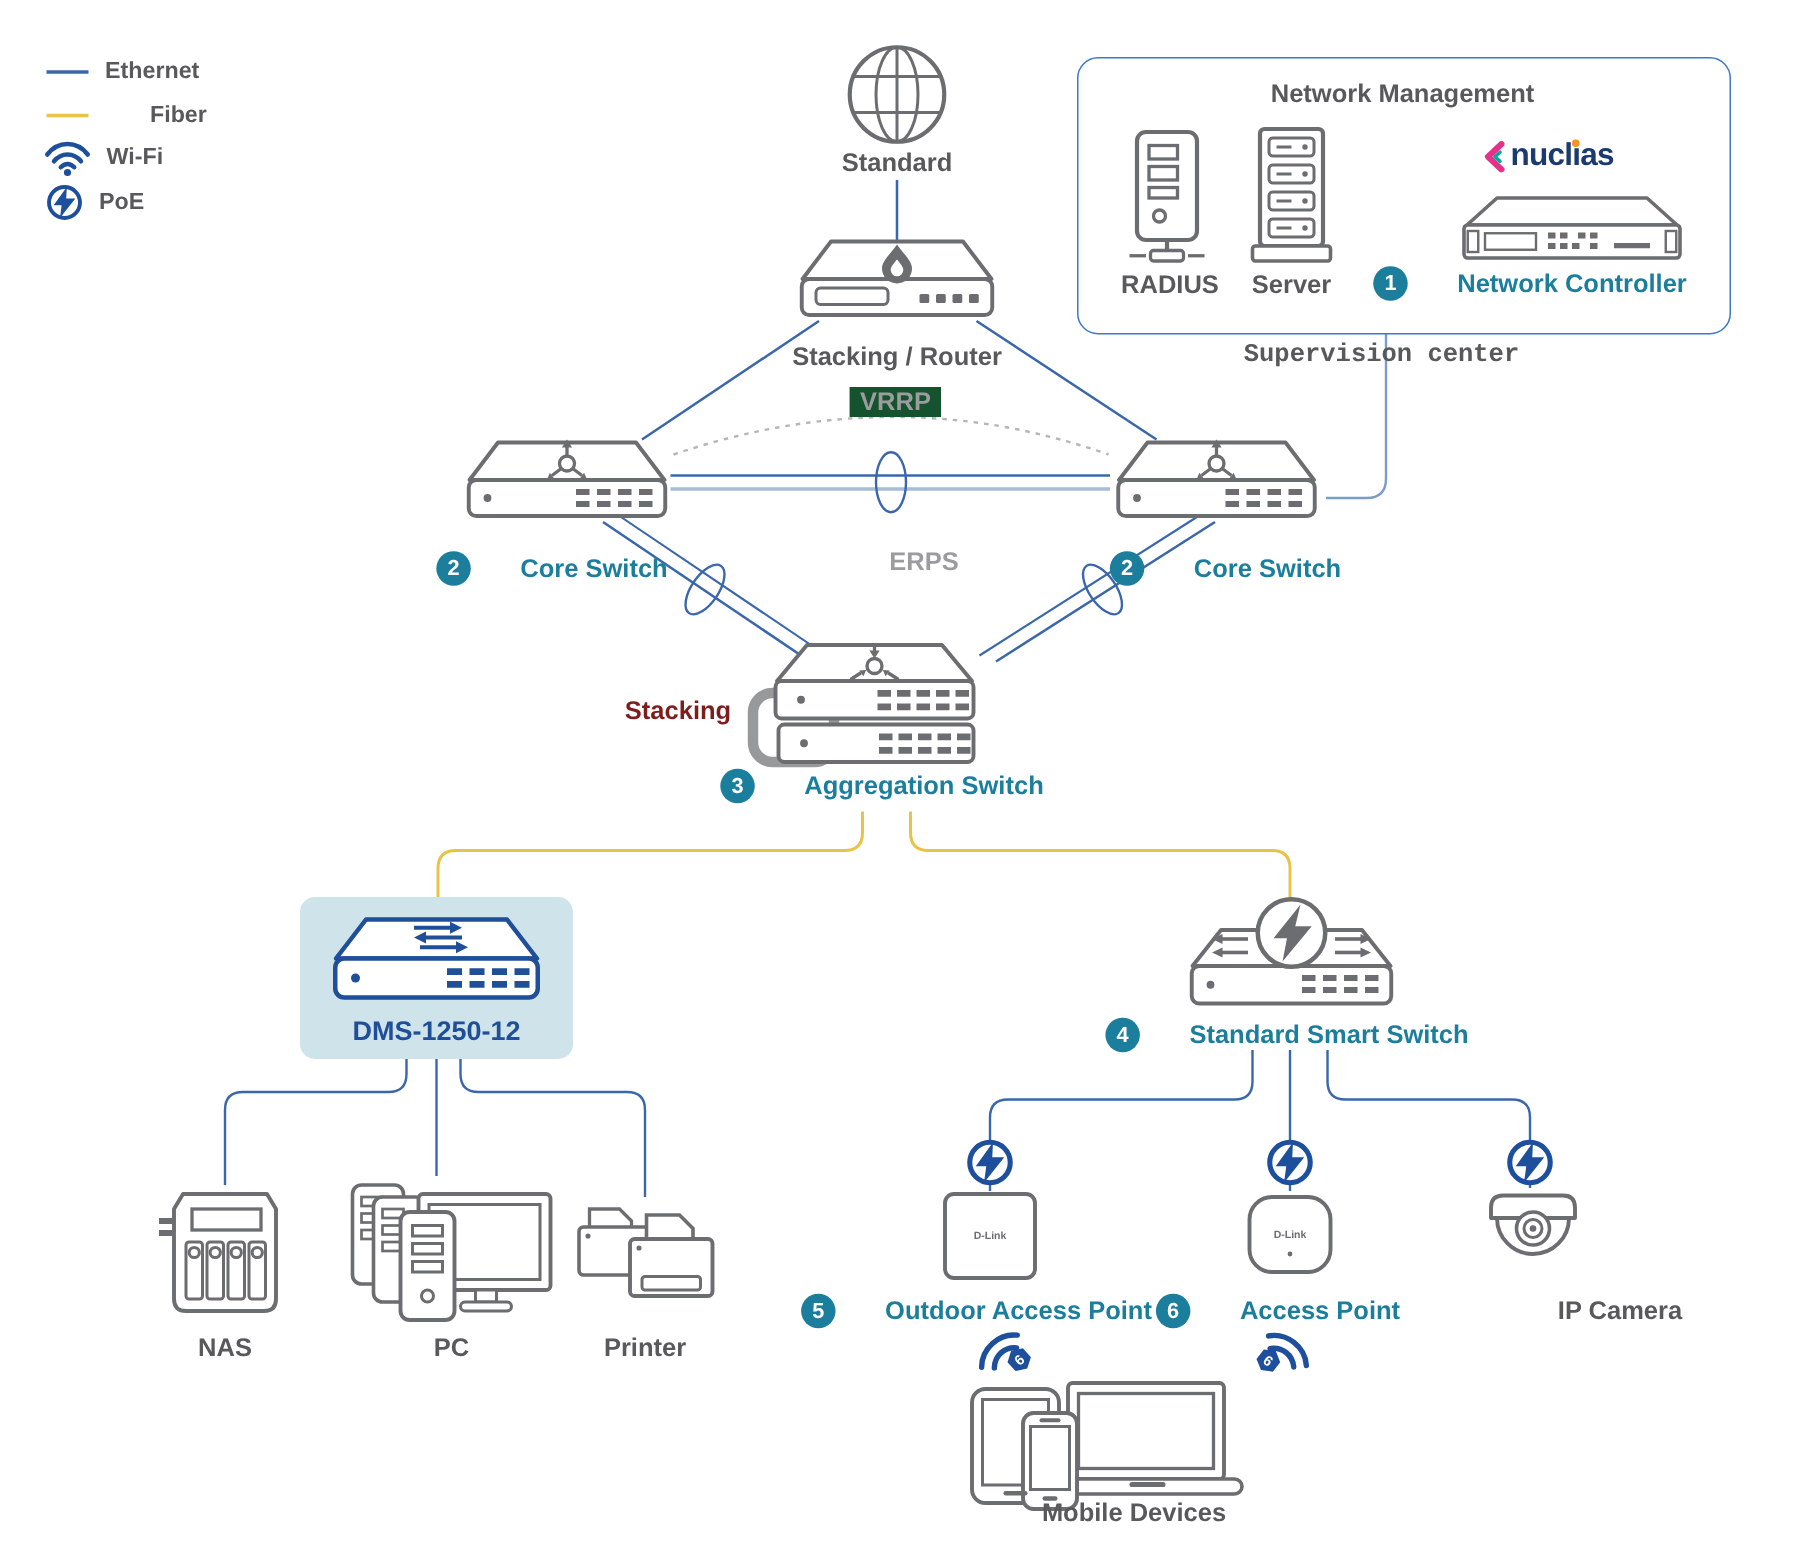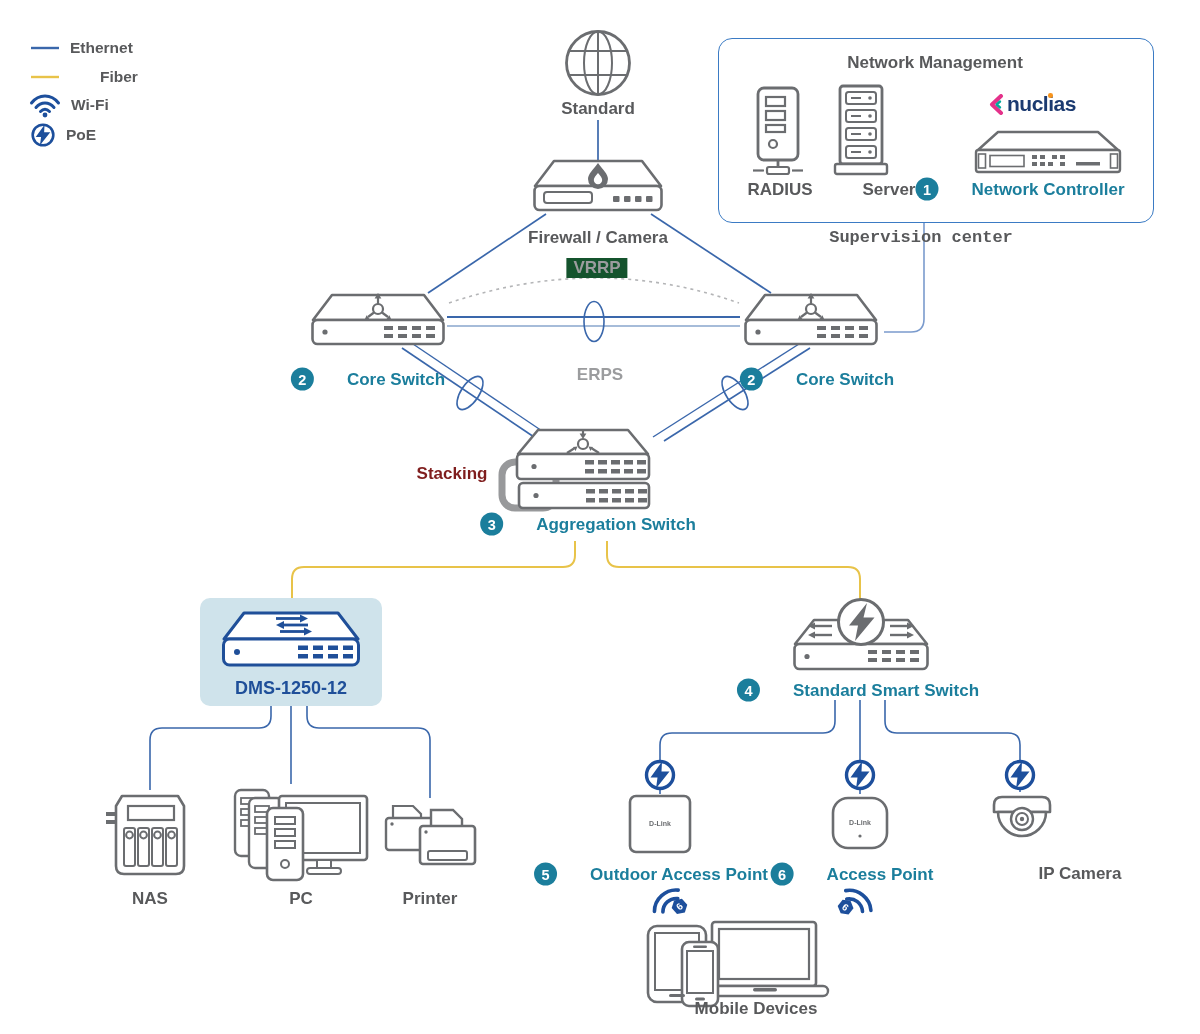--- a/index.html
+++ b/index.html
@@ -119,21 +119,21 @@
           <rect x="96" y="38" width="6.5" height="6" rx="1"></rect>
         <rect x="107" y="38" width="6.5" height="6" rx="1"></rect>
           <rect x="118" y="38" width="6.5" height="6" rx="1"></rect>
       </g>
       <g>
         <path d="M70 5 C65 12 60 16 60 21 A10 10 0 0 0 80 21 C80 16 75 12 70 5 Z" fill="#6b6d70"></path>
         <path d="M70 15 C67.6 18 65.8 19.8 65.8 22 A4.2 4.2 0 0 0 74.2 22 C74.2 19.8 72.4 18 70 15 Z" fill="#fff"></path>
       </g>
     </svg>
   </div>
-  <div class="lbl glabel" style="left:598px;top:238px;">Firewall / Camera</div>
+  <div class="lbl glabel" style="left:598px;top:238px;">Stacking / Router</div>
 
   <div class="mgmtbox"></div>
   <div class="lbl glabel" style="left:935px;top:63px;">Network Management</div>
 
   <div class="node" style="left:750px;top:86px;">
     <svg width="60" height="92" viewBox="0 0 60 92">
       <g stroke="#6b6d70" fill="#fff" stroke-width="2.8">
         <rect x="8" y="2" width="40" height="72" rx="6"></rect>
         <rect x="16" y="11" width="19" height="9" stroke-width="2.2"></rect>
         <rect x="16" y="25" width="19" height="9" stroke-width="2.2"></rect>
@@ -165,21 +165,21 @@
           <line x1="18" y1="68" x2="28" y2="68"></line>
       </g>
       <g fill="#6b6d70">
         <circle cx="37" cy="14" r="1.8"></circle>
           <circle cx="37" cy="32" r="1.8"></circle>
         <circle cx="37" cy="50" r="1.8"></circle>
           <circle cx="37" cy="68" r="1.8"></circle>
       </g>
     </svg>
   </div>
-  <div class="lbl glabel" style="left:861px;top:190px;margin-left:28px;">Server</div>
+  <div class="lbl glabel" style="left:861px;top:190px;">Server</div>
 
   <div class="node nuclias" style="left:988px;top:94px;">
     <svg width="16" height="21" viewBox="0 0 16 21">
       <path d="M13 2 L4 10.5 L13 19" stroke="#e4318a" stroke-width="4" stroke-linecap="round" stroke-linejoin="round" fill="none"></path>
       <path d="M12 7.5 L8.6 10.5 L12 13.5" stroke="#00a99d" stroke-width="2.4" stroke-linecap="round" stroke-linejoin="round" fill="none"></path>
     </svg>
     <span class="nuclias-word">nuclias</span>
     <span class="nuclias-dot"></span>
 
   </div>
@@ -270,21 +270,21 @@
         <polygon points="83.4,27.8 78.6,27 81.4,23.2"></polygon>
       </g>
     </svg>
   </div>
   <div class="row" style="left:817px;top:379px;">
     <span class="badge">2</span>
     <span class="tlabel">Core Switch</span>
   </div>
 
   <div class="lbl glabel vrrp" style="left:597px;top:268px;color:#9b9c9e;">VRRP</div>
-  <div class="lbl glabel" style="left:600px;top:375px;color:#9b9c9e;">ERPS</div>
+  <div class="lbl glabel" style="left:616px;top:375px;color:#9b9c9e;">ERPS</div>
 
   <div class="node" style="left:490px;top:426px;">
     <svg width="185" height="88" viewBox="0 0 185 88">
       <rect x="12" y="36" width="54" height="46" rx="13" stroke="#98999b" stroke-width="7" fill="none"></rect>
       <path d="M48 4 L138 4 L158 28 L28 28 Z" fill="#fff" stroke="#6b6d70" stroke-width="2.6" stroke-linejoin="round"></path>
       <rect x="27" y="28" width="132" height="25" rx="4" fill="#fff" stroke="#6b6d70" stroke-width="2.6"></rect>
       <rect x="29" y="57" width="130" height="25" rx="4" fill="#fff" stroke="#6b6d70" stroke-width="2.6"></rect>
       <circle cx="44" cy="40.5" r="2.6" fill="#6b6d70"></circle>
       <circle cx="46" cy="69.5" r="2.6" fill="#6b6d70"></circle>
       <g fill="#6b6d70">

